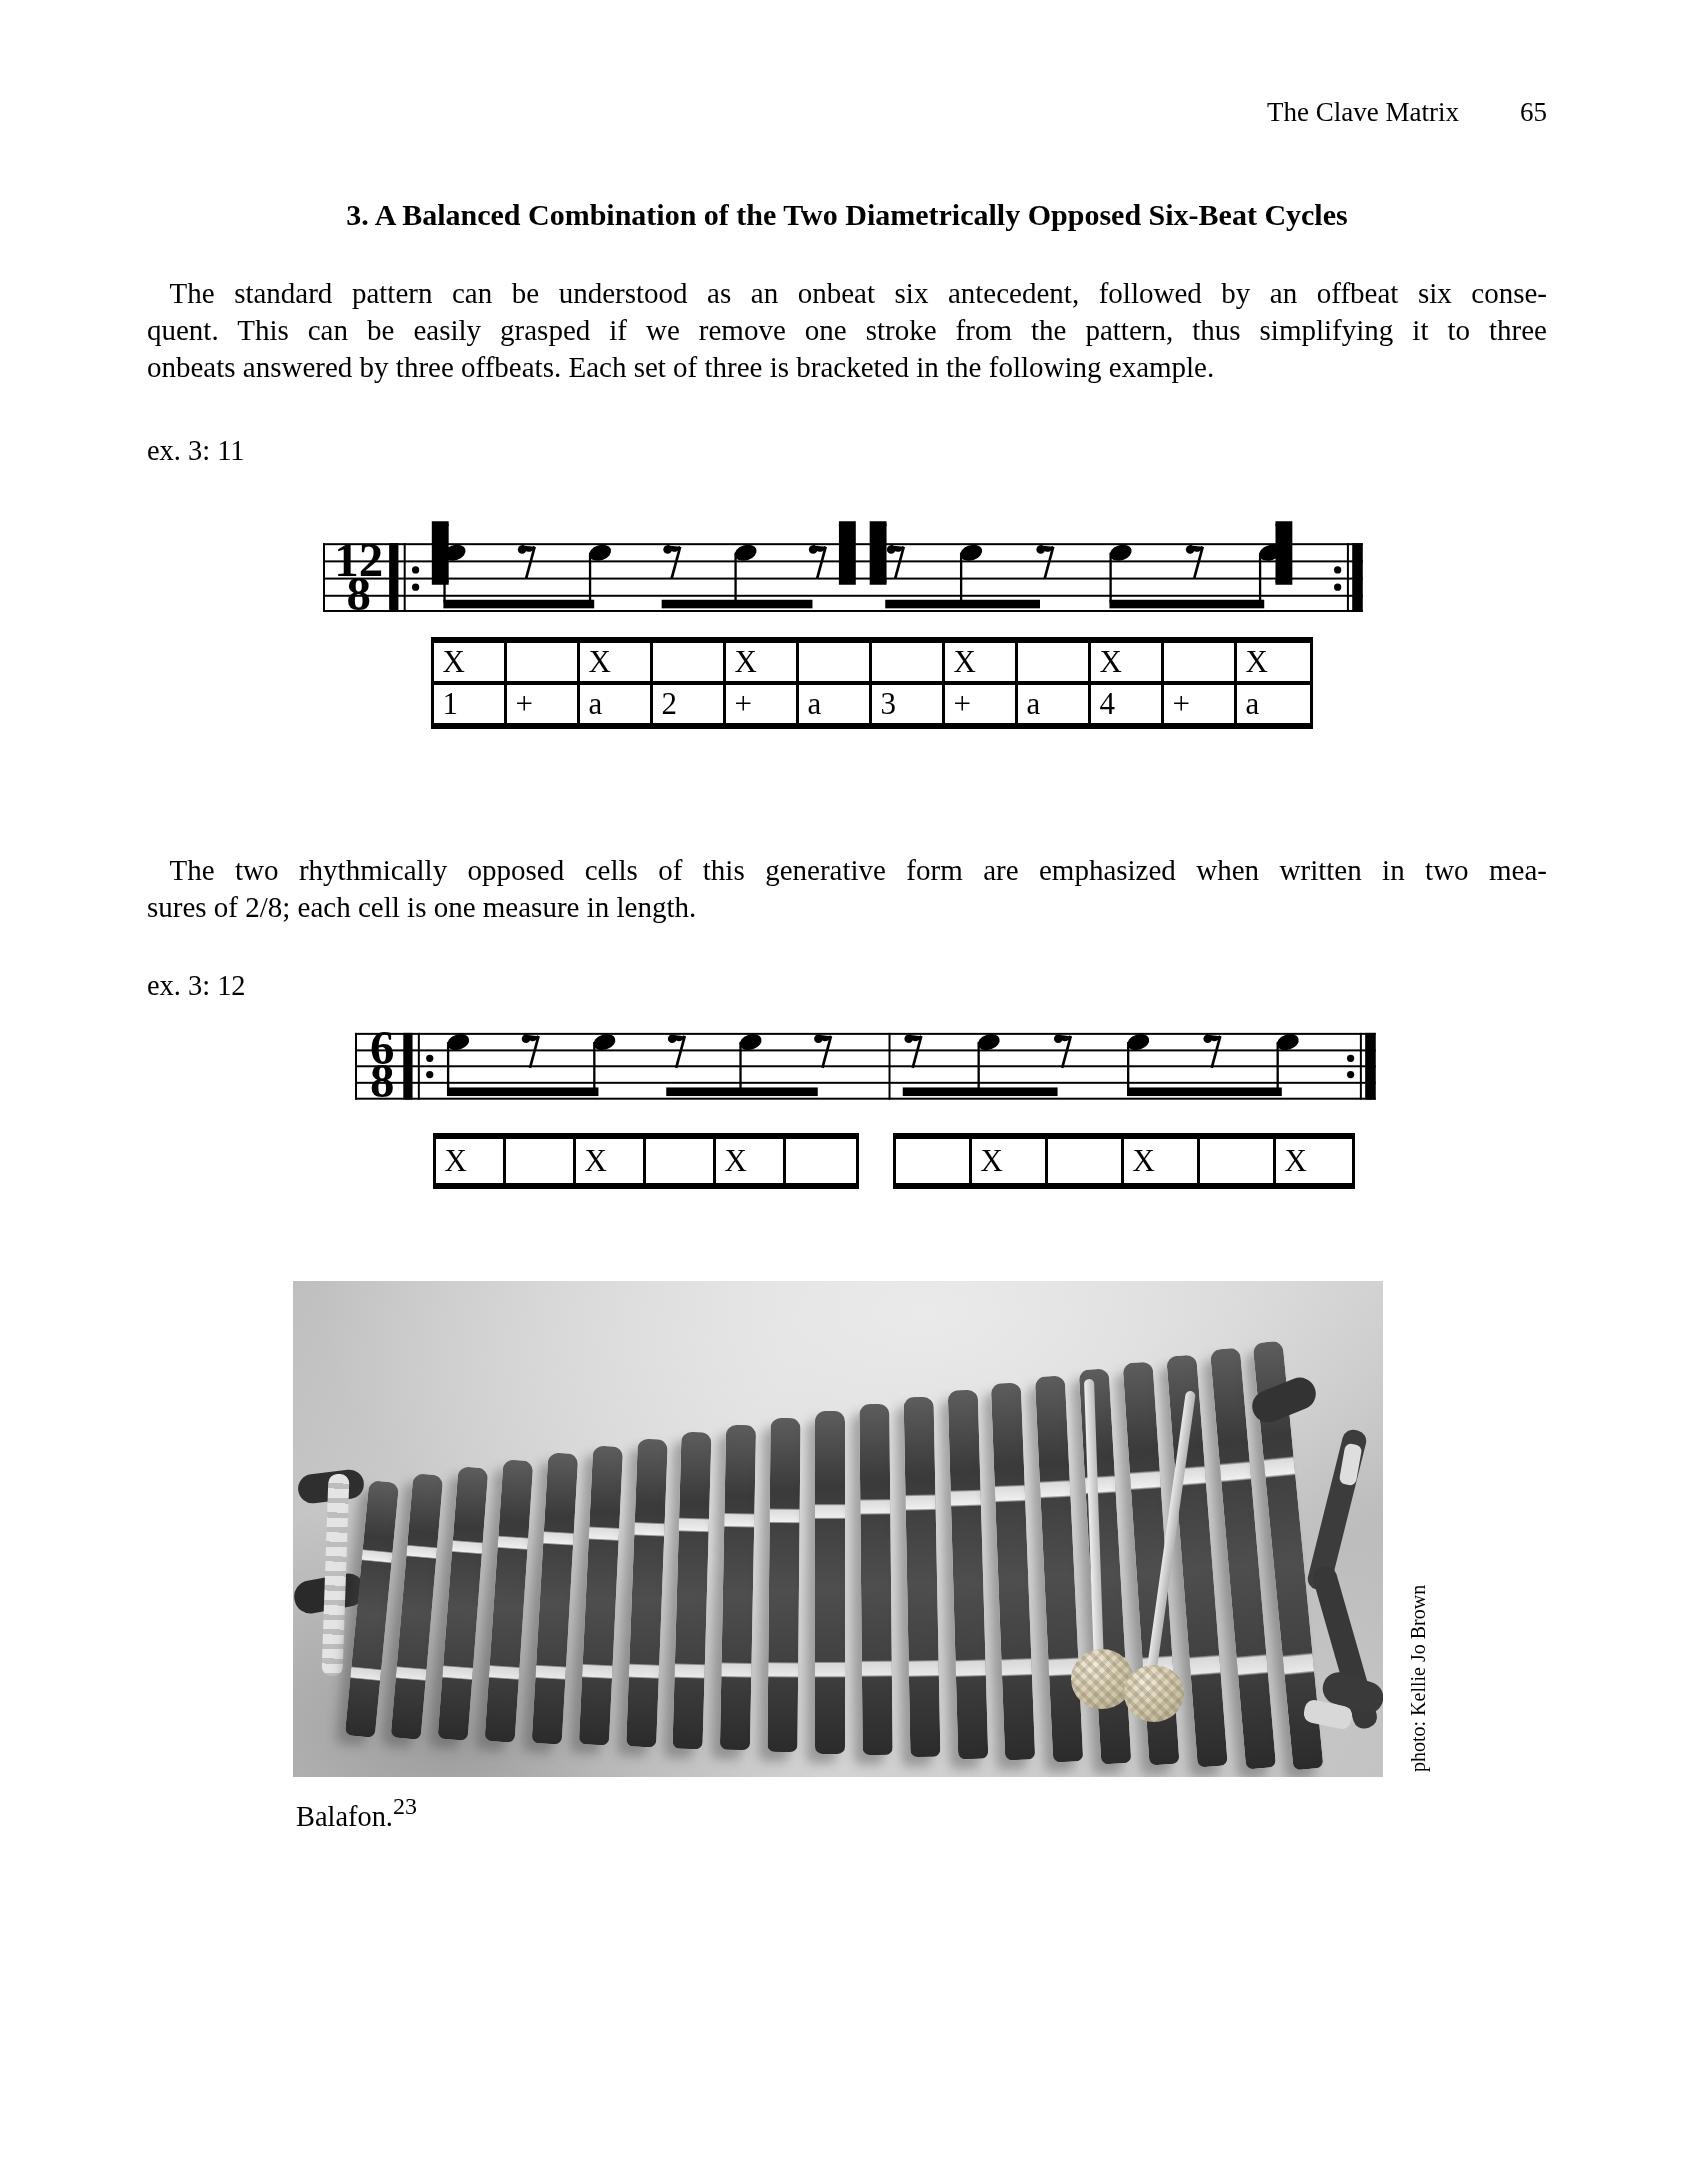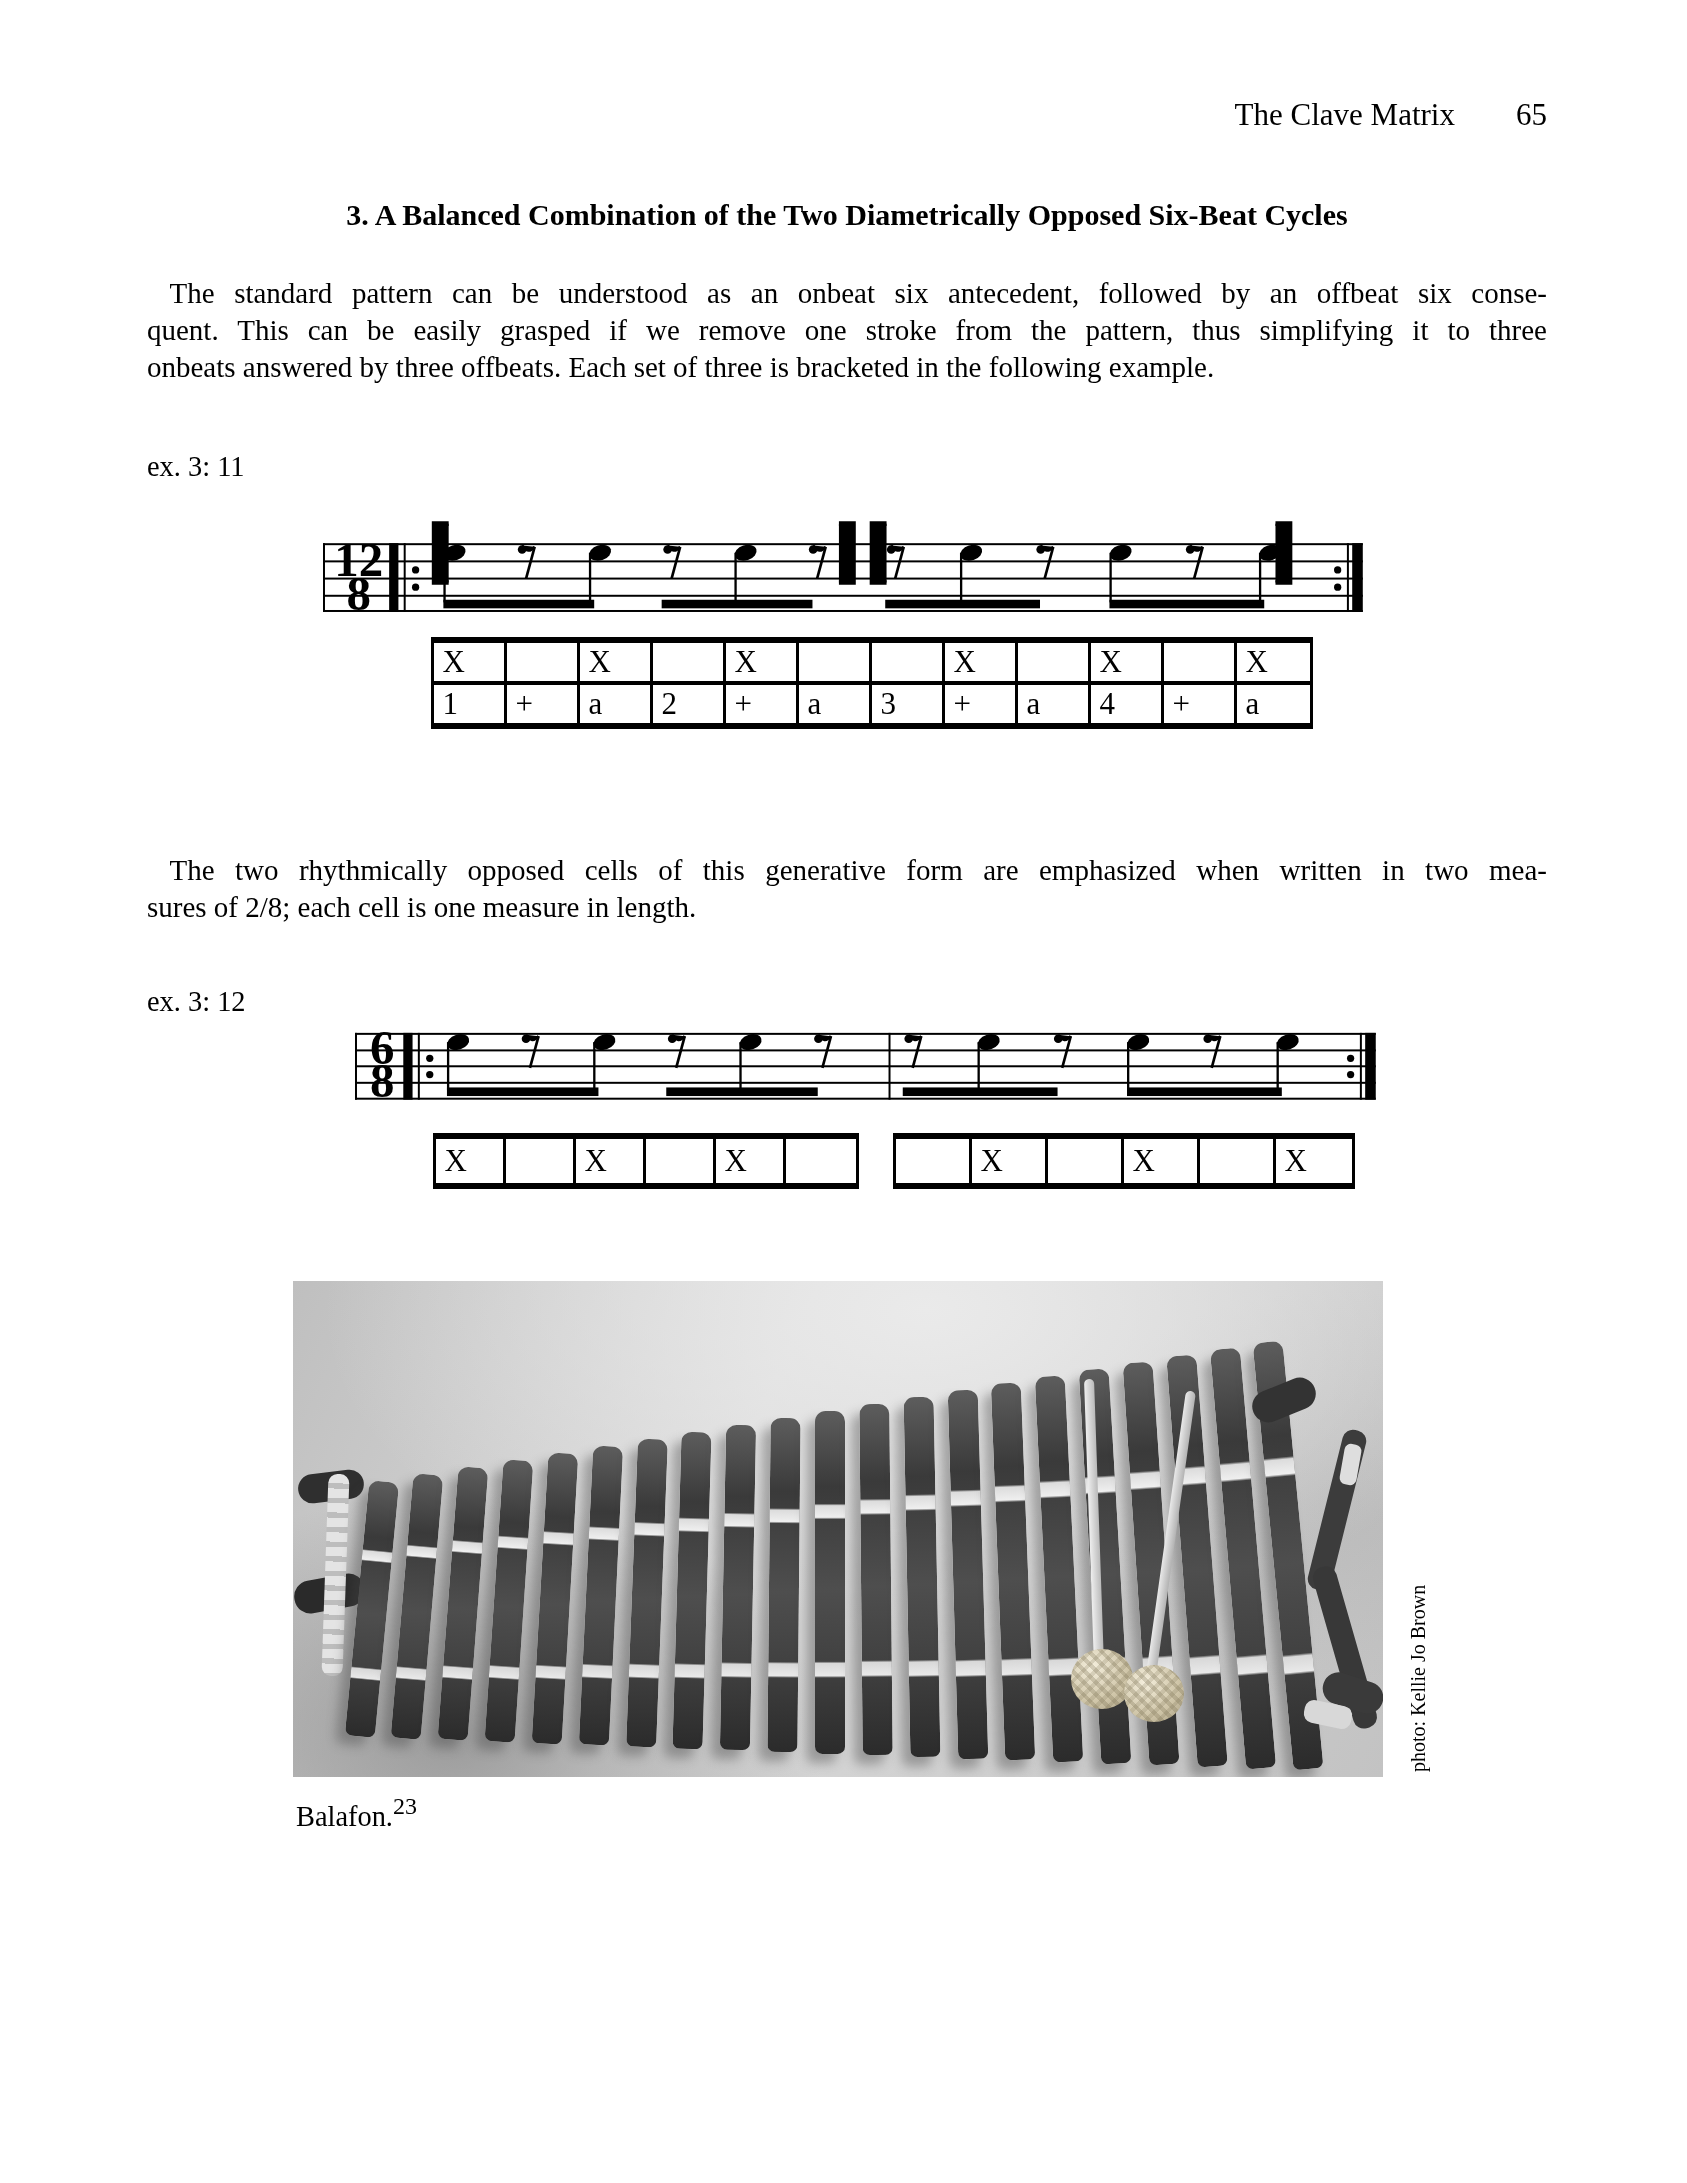--- a/index.html
+++ b/index.html
@@ -1,28 +1,28 @@
 <!DOCTYPE html>
 <html style="font-size:10.6px"><head>
 <meta charset="utf-8">
 <style>
   html,body{margin:0;padding:0;background:#888;}
   #page{
     position:relative;width:1687px;height:2183px;background:#ffffff;
     font-family:"Liberation Serif", serif;color:#000;overflow:hidden;
   }
   
-  .running-head{position:absolute;top:97px;right:140px;display:flex;gap:61px;font-size:31px;}
+  .running-head{position:absolute;top:97px;right:140px;display:flex;gap:61px;font-size:27px;}
   
   .section-heading{position:absolute;left:147px;top:198px;width:1400px;font-size:30px;font-weight:bold;text-align:center;}
   .para{position:absolute;left:147px;width:1400px;font-size:29px;line-height:37px;}
   .para .pline{height:37px;}
   .pline.just{text-align:justify;text-align-last:justify;}
   .pline.indent{text-indent:22.5px;}
-  .ex-label{position:absolute;left:147px;font-size:28.4px;margin-top:16px;}
+  .ex-label{position:absolute;left:147px;font-size:28.4px;}
   
   .notation{position:absolute;}
   .notation svg{display:block;}
   .notation svg *{fill:#000;}
   .ts{font-family:"Liberation Serif",serif;font-weight:bold;font-size:74px;text-anchor:middle;}
   
   .grid-table{position:absolute;border:3.3px solid #000;border-top-width:6px;border-bottom-width:6.6px;background:#fff;width:max-content;}
   .grid-row{display:flex;}
   .grid-cell{box-sizing:border-box;border-right:3.3px solid #000;display:flex;align-items:center;
              padding-left:8.6px;font-size:31px;}

